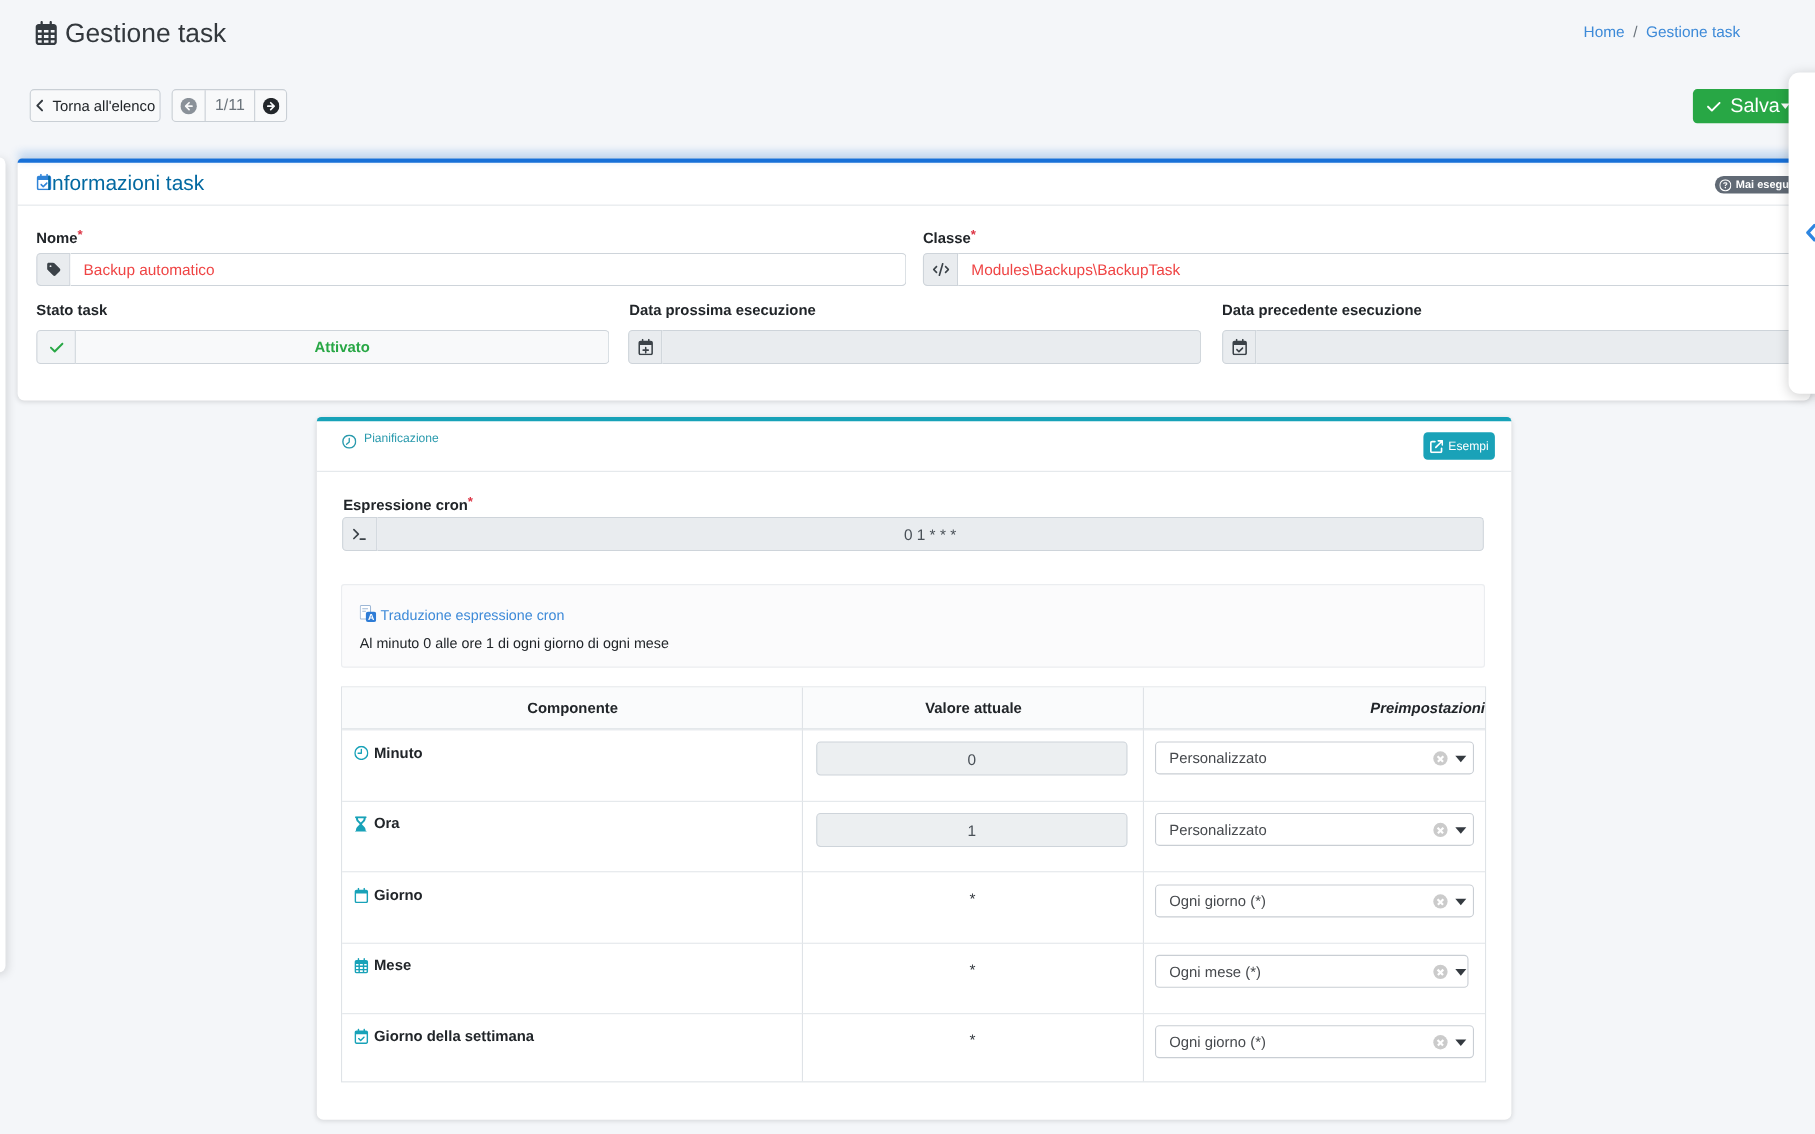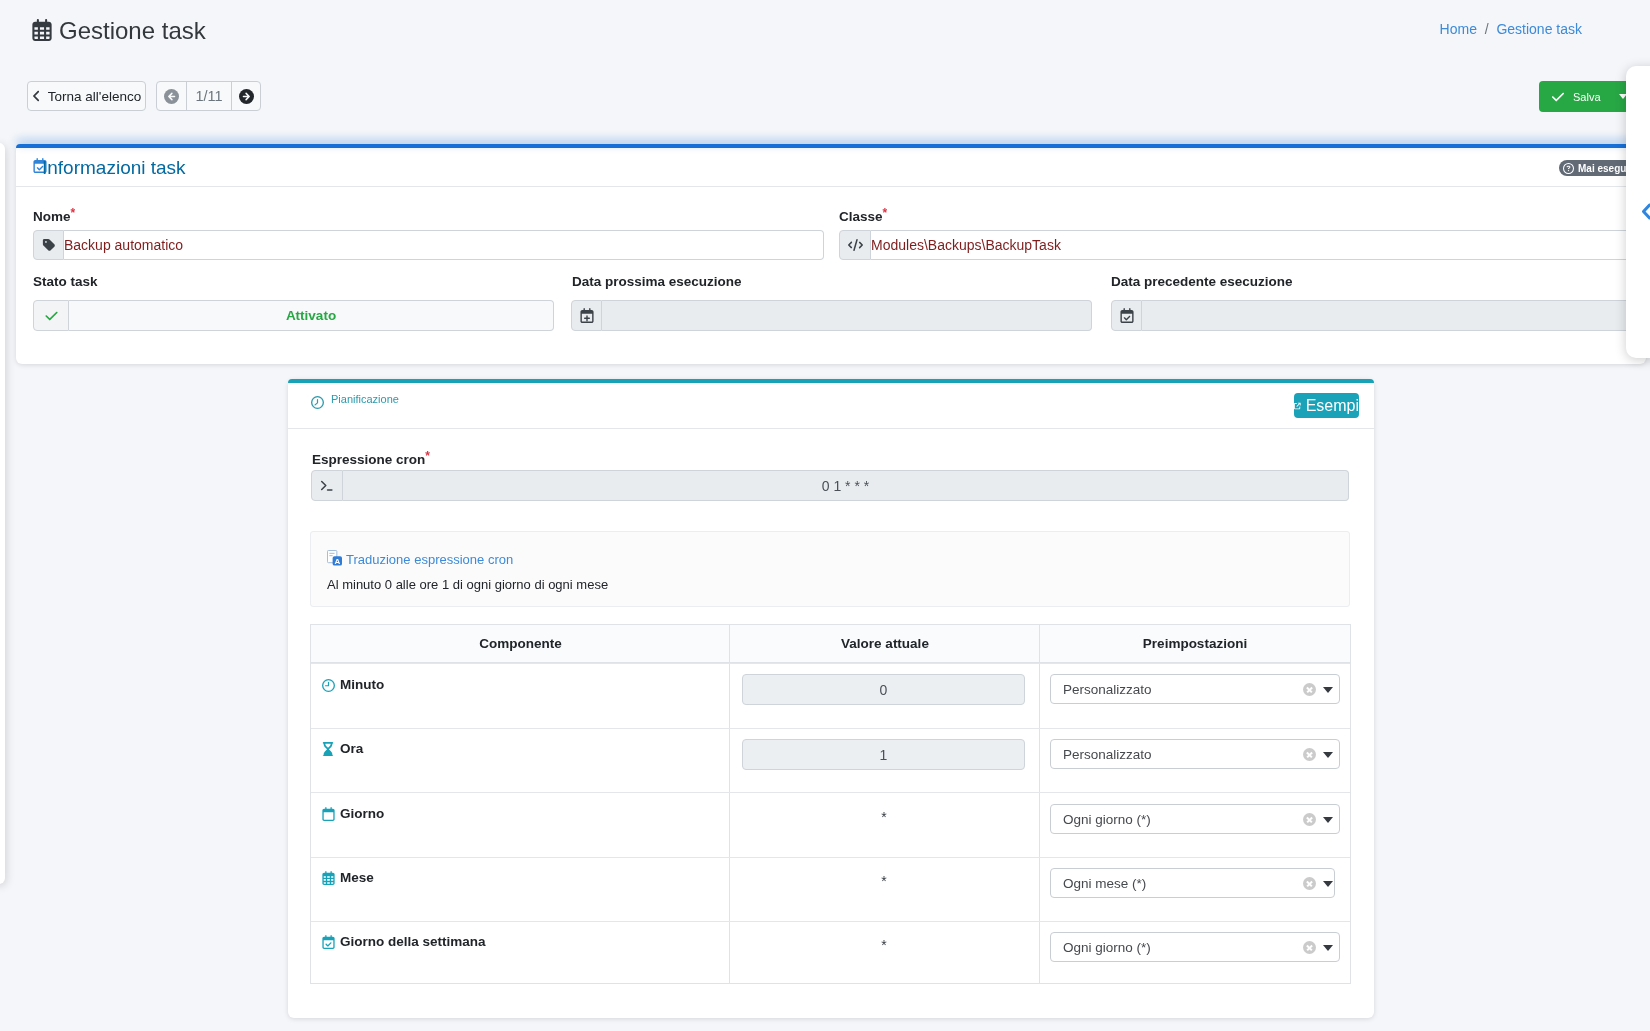--- a/index.html
+++ b/index.html
@@ -4,21 +4,21 @@
 <style>
   * { margin:0; padding:0; box-sizing:border-box; }
   html,body { width:1650px; height:1031px; overflow:hidden; }
   body { background:#f4f6f9; font-family:"Liberation Sans", sans-serif; position:relative; color:#212529; }
   .abs { position:absolute; }
   .card { position:absolute; background:#fff; border-radius:6px; box-shadow:0 1px 5px rgba(0,0,0,0.13); }
   .hdr-divider { position:absolute; left:0; right:0; height:1px; background:#e3e7ea; }
   .lbl { position:absolute; font-size:13.5px; font-weight:bold; color:#212529; white-space:nowrap; }
   .req { color:#dc3545; font-size:12px; vertical-align:4px; font-weight:bold; }
   .addon { position:absolute; background:#e9ecef; border:1px solid #ced4da; border-radius:4px 0 0 4px; display:flex; align-items:center; justify-content:center; }
-  .inp { position:absolute; background:#fff; border:1px solid #ced4da; border-left:none; border-radius:0 4px 4px 0; display:flex; align-items:center; font-size:14px; color:#7f1d1d; }
+  .inp { position:absolute; background:#fff; border:1px solid #ced4da; border-left:none; border-radius:0 4px 4px 0; display:flex; align-items:center; font-size:14px; color:#ef4444; padding-left:12px; }
   .inp.grey { background:#e9ecef;text-align:center; }
   .btn { position:absolute; display:flex; align-items:center; justify-content:center; border-radius:4px; font-size:13.5px; }
   .btn.light { background:#f8f9fa; border:1px solid #c9cfd5; color:#212529; }
   .sel { position:absolute; background:#fff; border:1px solid #c9ced4; border-radius:4px; display:flex; align-items:center; font-size:13.5px; color:#46494d; padding-left:12px; }
   .xcirc { position:absolute; width:13px; height:13px; border-radius:50%; background:#cbcbcb; }
   .xcirc:before { content:""; position:absolute; left:3px; top:6px; width:7px; height:1.6px; background:#fff; transform:rotate(45deg); }
   .xcirc:after { content:""; position:absolute; left:3px; top:6px; width:7px; height:1.6px; background:#fff; transform:rotate(-45deg); }
   .caret { position:absolute; width:0; height:0; border-left:5.5px solid transparent; border-right:5.5px solid transparent; border-top:6px solid #343a40; }
   .cell-lbl { font-size:13.5px; font-weight:bold; color:#212529; }
 </style>
@@ -49,21 +49,21 @@
       </svg>
   </div>
   <div style="width:44px; display:flex; align-items:center; justify-content:center; font-size:14.5px; color:#6c757d;">1/11</div>
   <div style="width:29px; display:flex; align-items:center; justify-content:center; border-left:1px solid #c9cfd5;">
     <svg width="15" height="15" viewBox="0 0 512 512">
         <circle cx="256" cy="256" r="256" fill="#23272b"></circle>
         <path d="M242 150 L348 256 L242 362 M348 256 L152 256" stroke="#f8f9fa" stroke-width="52" fill="none" stroke-linecap="round" stroke-linejoin="round"></path>
       </svg>
   </div>
 </div>
-<div class="btn" style="left:1539px; top:81px; width:100px; height:31px; background:#28a745; color:#fff; font-size:11px; justify-content:flex-start; padding-left:12px;">
+<div class="btn" style="left:1539px; top:81px; width:100px; height:31px; background:#28a745; color:#fff; font-size:18px; justify-content:flex-start; padding-left:12px;">
   <svg width="14" height="14" viewBox="0 0 448 512" fill="#fff" style="margin-right:8px;">
       <path d="M438.6 105.4c12.5 12.5 12.5 32.8 0 45.3l-256 256c-12.5 12.5-32.8 12.5-45.3 0l-128-128c-12.5-12.5-12.5-32.8 0-45.3s32.8-12.5 45.3 0L160 338.7 393.4 105.4c12.5-12.5 32.8-12.5 45.3 0z"></path>
     </svg>
   Salva
   <div class="caret" style="left:80px; top:13px; border-left-width:4.5px; border-right-width:4.5px; border-top-width:5px; border-top-color:#fff;"></div>
 </div>
 
 <div class="card" style="left:16px; top:144px; width:1630px; height:220px;"></div>
 <div class="abs" style="left:16px; top:144px; width:1630px; height:4px; background:#1770d8; border-radius:6px 6px 0 0; box-shadow:0 -4px 9px rgba(23,112,216,0.45);"></div>
 <div class="abs" style="left:33px; top:158px;">
@@ -123,21 +123,21 @@
 <div class="abs" style="left:311px; top:395px;">
   <svg width="13" height="13" viewBox="0 0 512 512" fill="#2a9aad">
       <g>
         <circle cx="256" cy="256" r="230" fill="none" stroke="#2a9aad" stroke-width="52"></circle>
         <path d="M256 140 L256 270 L160 350" stroke="#2a9aad" stroke-width="48" fill="none" stroke-linejoin="round" stroke-linecap="round"></path>
       </g>
     </svg>
 </div>
 <div class="abs" style="left:331px; top:393px; font-size:11px; color:#2a9aad;">Pianificazione</div>
 <div class="hdr-divider" style="left:288px; top:428px; width:1086px;"></div>
-<div class="btn" style="left:1294px; top:393px; width:65px; height:25px; background:#1aa2b8; color:#fff; font-size:16px;">
+<div class="btn" style="left:1294px; top:393px; width:65px; height:25px; background:#1aa2b8; color:#fff; font-size:11px;">
   <svg width="12" height="12" viewBox="0 0 512 512" fill="#fff" style="margin-right:5px;">
       <path d="M320 0c-17.7 0-32 14.3-32 32s14.3 32 32 32l82.7 0L201.4 265.4c-12.5 12.5-12.5 32.8 0 45.3s32.8 12.5 45.3 0L448 109.3l0 82.7c0 17.7 14.3 32 32 32s32-14.3 32-32l0-160c0-17.7-14.3-32-32-32L320 0zM80 32C35.8 32 0 67.8 0 112L0 432c0 44.2 35.8 80 80 80l320 0c44.2 0 80-35.8 80-80l0-112c0-17.7-14.3-32-32-32s-32 14.3-32 32l0 112c0 8.8-7.2 16-16 16L80 448c-8.8 0-16-7.2-16-16l0-320c0-8.8 7.2-16 16-16l112 0c17.7 0 32-14.3 32-32s-14.3-32-32-32L80 32z"></path>
     </svg>
   Esempi
 </div>
 
 <div class="lbl" style="left:312px; top:449px;">Espressione cron<span class="req">*</span></div>
 <div class="addon" style="left:311px; top:470px; width:32px; height:31px;">
   <svg width="15" height="13" viewBox="0 0 576 512">
       <g fill="none" stroke="#3b4248" stroke-width="60" stroke-linecap="round" stroke-linejoin="round">
@@ -159,21 +159,21 @@
   </svg>
 </div>
 <div class="abs" style="left:346px; top:552px; font-size:13px; color:#3d8ad8;">Traduzione espressione cron</div>
 <div class="abs" style="left:327px; top:577px; font-size:13px; color:#212529;">Al minuto 0 alle ore 1 di ogni giorno di ogni mese</div>
 
 <div class="abs" style="left:310px; top:624px; width:1041px; height:360px; border:1px solid #dfe3e7;">
 
   <div class="abs" style="left:0; top:0; width:1039px; height:38px; background:#fafbfc; border-bottom:1px solid #dfe3e7;"></div>
   <div class="abs cell-lbl" style="left:0; top:11px; width:419px; text-align:center;">Componente</div>
   <div class="abs cell-lbl" style="left:419px; top:11px; width:310px; text-align:center;">Valore attuale</div>
-  <div class="abs cell-lbl" style="left:729px; top:11px; width:310px; text-align:center;">Preimpostazioni</div>
+  <div class="abs cell-lbl" style="left:729px; top:11px; width:310px; text-align:right;font-style:italic;">Preimpostazioni</div>
 
   <div class="abs" style="left:418px; top:0; width:1px; height:358px; background:#dfe3e7;"></div>
   <div class="abs" style="left:728px; top:0; width:1px; height:358px; background:#dfe3e7;"></div>
 
   <div class="abs" style="left:0; top:38px; width:1039px; height:1px; background:#e3e7ea;"></div>
   <div class="abs" style="left:0; top:103px; width:1039px; height:1px; background:#e3e7ea;"></div>
   <div class="abs" style="left:0; top:167px; width:1039px; height:1px; background:#e3e7ea;"></div>
   <div class="abs" style="left:0; top:232px; width:1039px; height:1px; background:#e3e7ea;"></div>
   <div class="abs" style="left:0; top:296px; width:1039px; height:1px; background:#e3e7ea;"></div>
 </div>

